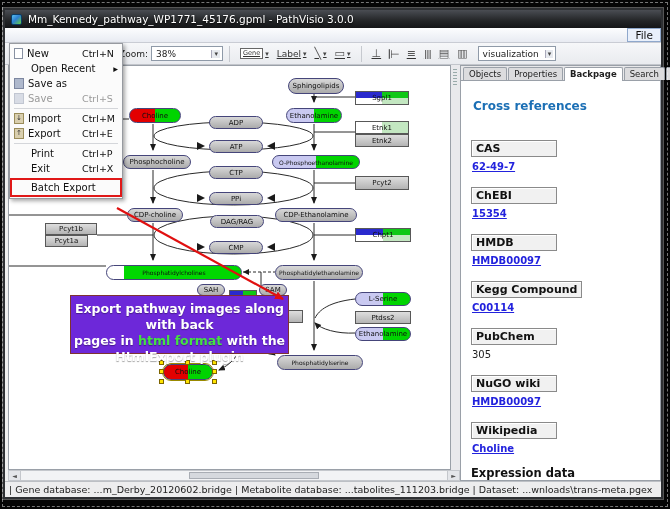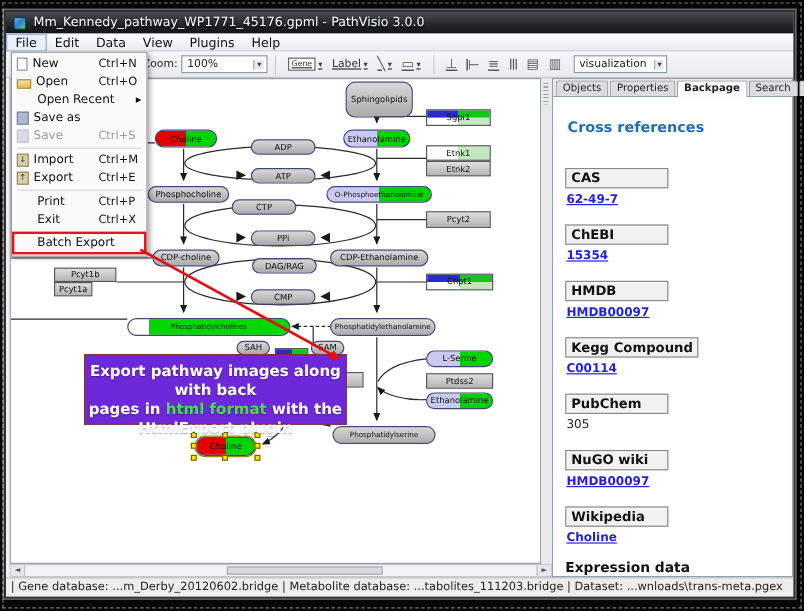--- a/index.html
+++ b/index.html
@@ -5,21 +5,21 @@
   html,body{margin:0;padding:0;background:#000;}
   *{box-sizing:border-box;font-family:"DejaVu Sans","Liberation Sans",sans-serif;}
   .stage{position:relative;width:670px;height:509px;background:#050505;overflow:hidden;}
   .frame-dashes{position:absolute;inset:2px;border:1px dashed rgba(255,255,255,.45);pointer-events:none;z-index:50;}
   .window{position:absolute;left:3px;top:8px;width:660px;height:491px;background:#f0f0f0;border:2px solid #2e3033;box-shadow:0 0 0 1px #555;}
   
   .titlebar{position:absolute;left:0;top:0;right:0;height:18px;background:linear-gradient(#4a4d53,#232527 60%,#141517);display:flex;align-items:center;padding-left:6px;color:#fff;}
   .appicon{width:11px;height:11px;border-radius:2px;background:linear-gradient(135deg,#59c1ef,#2f7fd0 45%,#67d13c);border:1px solid #0b3d66;margin-right:6px;}
   .title{font-size:10.5px;text-shadow:0 1px 2px #000;white-space:nowrap;}
   
-  .menubar{position:absolute;left:0;top:18px;right:0;height:15px;background:linear-gradient(#fcfdfe,#e8ebf2);border-bottom:1px solid #c9ccd4;display:flex;align-items:flex-start;font-size:10.5px;color:#111;}
+  .menubar{position:absolute;left:0;top:18px;right:0;height:15px;background:linear-gradient(#fcfdfe,#e8ebf2);border-bottom:1px solid #c9ccd4;display:flex;align-items:flex-end;font-size:10.5px;color:#111;flex-direction:column;}
   .mb-item{padding:0 7px;height:15px;display:flex;align-items:center;cursor:default;}
   .mb-item.active{border:1px solid #8fa8cc;background:#e9f0fb;}
   
   .toolbar{position:absolute;left:0;top:33px;right:0;height:22px;background:linear-gradient(#f6f7f9,#e9ebef);border-bottom:1px solid #c2c5cb;display:flex;align-items:center;font-size:9px;color:#222;}
   .tb-label{margin-left:114px;margin-right:3px;font-size:9px;}
   .combo{display:inline-flex;align-items:center;background:#fff;border:1px solid #8f9aa8;height:15px;padding:0 2px 0 4px;font-size:9px;}
   .combo .caret{margin-left:6px;font-size:7px;color:#444;background:#e7eaef;border-left:1px solid #aab;padding:0 2px;}
   .tb-sep{width:1px;height:16px;background:#c6c9cf;margin:0 6px;}
   .tb-btn{display:inline-flex;align-items:center;border:1px solid transparent;background:transparent;height:18px;padding:0 2px;margin:0 1px;font-size:9px;color:#333;text-decoration:underline;}
   .gene-ic{display:inline-block;border:1px solid #666;background:#fff;font-size:6.5px;line-height:9px;padding:0 2px;height:11px;}
@@ -102,21 +102,21 @@
         <span class="mb-item">Edit</span>
         <span class="mb-item">Data</span>
         <span class="mb-item">View</span>
         <span class="mb-item">Plugins</span>
         <span class="mb-item">Help</span>
       </div>
 
     <div class="toolbar">
       <span class="tb-label">Zoom:</span>
       <span class="combo" style="width:72px;justify-content:space-between;">
-          <span>100%</span>
+          <span>38%</span>
           <span class="caret">▾</span>
         </span>
       <span class="tb-sep"></span>
       <button class="tb-btn">
           <span class="gene-ic">Gene</span>
           <span class="caret">▾</span>
         </button>
       <button class="tb-btn">
           <span>Label</span>
           <span class="caret">▾</span>
@@ -193,21 +193,21 @@
           <polygon points="188,76 196,80 188,84"></polygon>
             <polygon points="266,76 258,80 266,84"></polygon>
           <polygon points="188,128 196,132 188,136"></polygon>
             <polygon points="266,128 258,132 266,136"></polygon>
           <polygon points="188,177 196,181 188,185"></polygon>
             <polygon points="266,177 258,181 266,185"></polygon>
           <polygon points="240,203 234,206 240,209"></polygon>
         </g>
       </svg>
       <div id="nodes">
-          <div class="node pill fill-gray" style="left: 279px; top: 2px; width: 56px; height: 30px;">
+          <div class="node pill fill-gray" style="left: 279px; top: 12px; width: 56px; height: 16px;">
             <span>Sphingolipids</span>
           </div>
           <div class="node box fill-expr2" style="left: 346px; top: 25px; width: 54px; height: 14px;">
             <span>Sgpl1</span>
           </div>
           <div class="node pill fill-red-green" style="left: 120px; top: 42px; width: 52px; height: 15px;">
             <span>Choline</span>
           </div>
           <div class="node pill fill-gray" style="left: 200px; top: 50px; width: 54px; height: 13px;">
             <span>ADP</span>
@@ -223,21 +223,21 @@
           </div>
           <div class="node pill fill-gray" style="left: 200px; top: 74px; width: 54px; height: 13px;">
             <span>ATP</span>
           </div>
           <div class="node pill fill-gray" style="left: 114px; top: 89px; width: 68px; height: 14px;">
             <span>Phosphocholine</span>
           </div>
           <div class="node pill fill-lav-green tiny" style="left: 263px; top: 89px; width: 88px; height: 14px;">
             <span>O-Phosphoethanolamine</span>
           </div>
-          <div class="node pill fill-gray" style="left: 184px; top: 100px; width: 54px; height: 13px;">
+          <div class="node pill fill-gray" style="left: 200px; top: 100px; width: 54px; height: 13px;">
             <span>CTP</span>
           </div>
           <div class="node box fill-gray" style="left: 346px; top: 110px; width: 54px; height: 14px;">
             <span>Pcyt2</span>
           </div>
           <div class="node pill fill-gray" style="left: 200px; top: 126px; width: 54px; height: 13px;">
             <span>PPi</span>
           </div>
           <div class="node pill fill-gray" style="left: 118px; top: 142px; width: 56px; height: 14px;">
             <span>CDP-choline</span>
@@ -250,21 +250,21 @@
           </div>
           <div class="node box fill-expr2" style="left: 346px; top: 162px; width: 56px; height: 14px;">
             <span>Chpt1</span>
           </div>
           <div class="node pill fill-gray" style="left: 200px; top: 175px; width: 54px; height: 13px;">
             <span>CMP</span>
           </div>
           <div class="node box fill-gray" style="left: 36px; top: 157px; width: 52px; height: 12px;">
             <span>Pcyt1b</span>
           </div>
-          <div class="node box fill-gray" style="left: 36px; top: 169px; width: 32px; height: 12px;">
+          <div class="node box fill-gray" style="left: 36px; top: 169px; width: 43px; height: 12px;">
             <span>Pcyt1a</span>
           </div>
           <div class="node pill fill-green-pc tiny" style="left: 97px; top: 199px; width: 136px; height: 15px;">
             <span>Phosphatidylcholines</span>
           </div>
           <div class="node pill fill-gray" style="left: 188px; top: 218px; width: 28px; height: 12px;">
             <span>SAH</span>
           </div>
           <div class="node pill fill-gray" style="left: 250px; top: 218px; width: 28px; height: 12px;">
             <span>SAM</span>
@@ -339,25 +339,20 @@
 
     <div class="statusbar">| Gene database: ...m_Derby_20120602.bridge | Metabolite database: ...tabolites_111203.bridge | Dataset: ...wnloads\trans-meta.pgex</div>
 
     <div class="filemenu" id="filemenu">
         <div class="fm-item">
           <span class="fm-ic ic-new-document-icon"></span>
           <span class="fm-label">New</span>
           <span class="fm-sc">Ctrl+N</span>
         </div>
         <div class="fm-item">
-          <span class="fm-ic ic-open-folder-icon"></span>
-          <span class="fm-label">Open</span>
-          <span class="fm-sc">Ctrl+O</span>
-        </div>
-        <div class="fm-item">
           <span class="fm-ic"></span>
           <span class="fm-label">Open Recent</span>
           <span class="fm-sc" style="text-align: right;">▸</span>
         </div>
         <div class="fm-item">
           <span class="fm-ic ic-save-as-icon"></span>
           <span class="fm-label">Save as</span>
           <span class="fm-sc"></span>
         </div>
         <div class="fm-item disabled">

